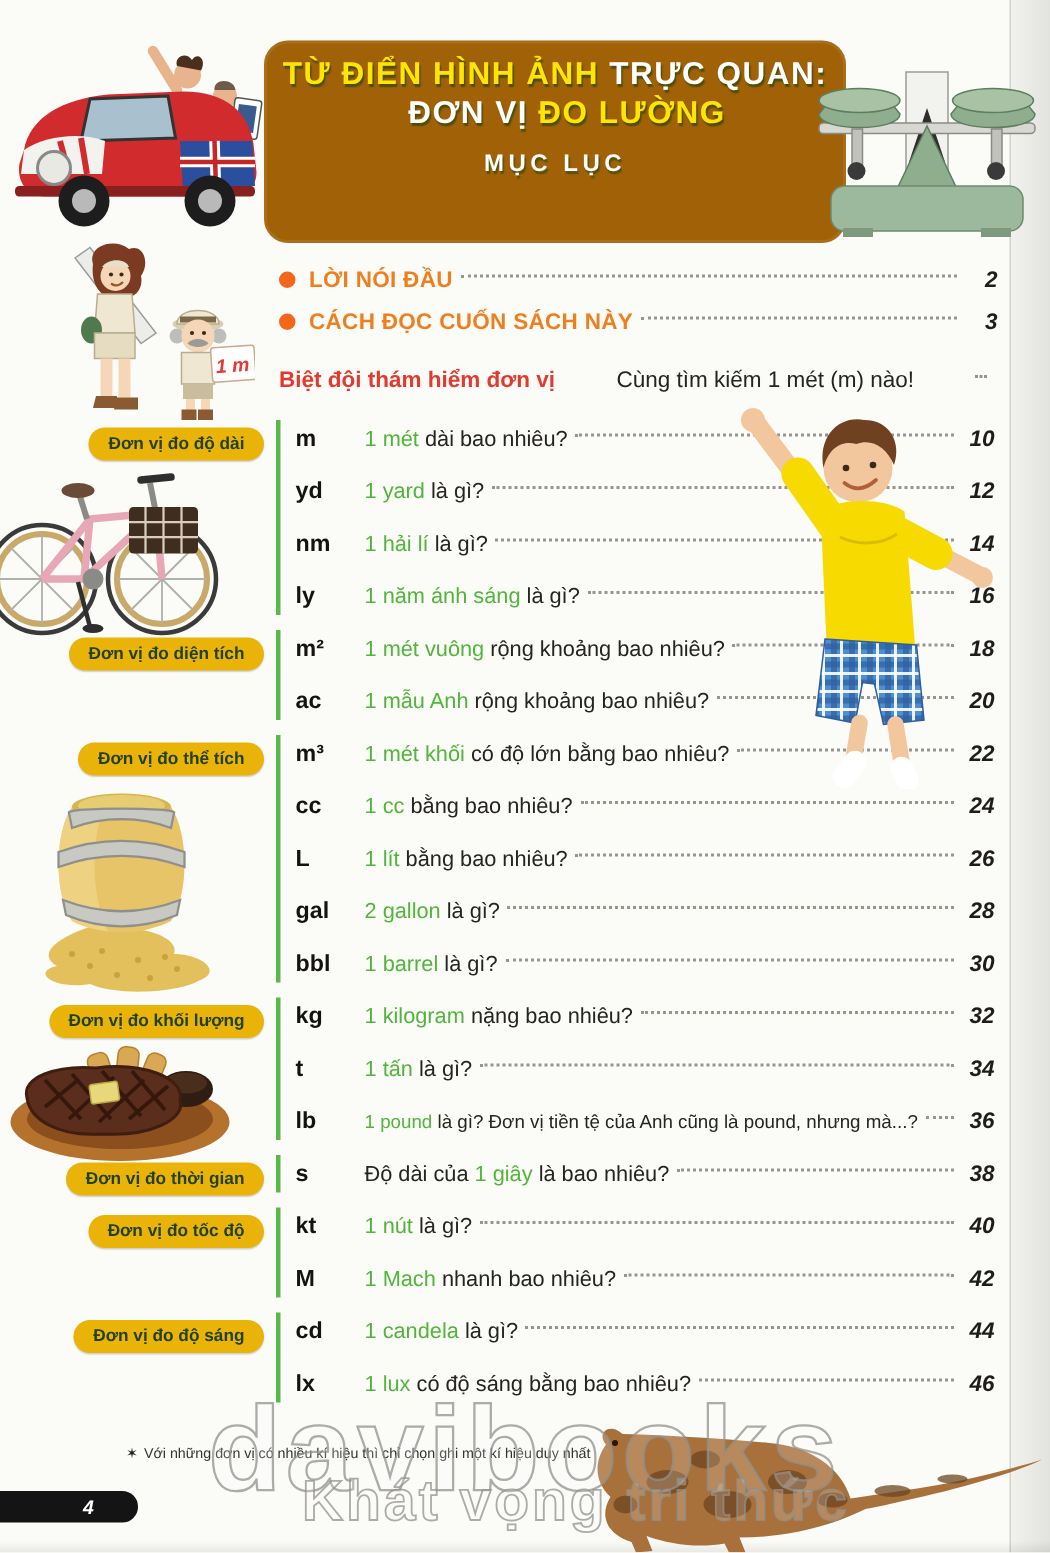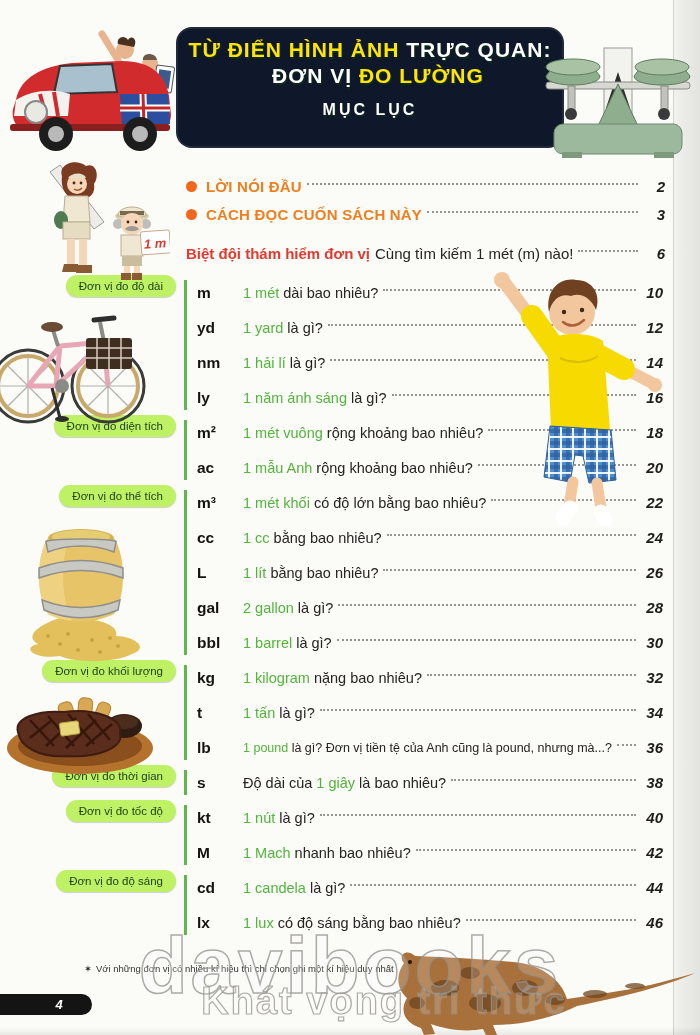--- a/index.html
+++ b/index.html
@@ -5,22 +5,22 @@
   html,body{margin:0;padding:0;}
   body{width:700px;height:1035px;position:relative;overflow:hidden;
        background:#fbfbf8;font-family:"Liberation Sans",sans-serif;}
   .page{position:absolute;inset:0;}
   .scan-right{position:absolute;right:0;top:0;width:26px;height:100%;
       background:linear-gradient(to right,#f1f1ee,#e2e2df);border-left:1px solid #d2d2cf;}
   .scan-bottom{position:absolute;left:0;bottom:0;width:100%;height:8px;
       background:linear-gradient(to bottom,rgba(0,0,0,0),rgba(0,0,0,0.08));}
 
   
-  .banner{position:absolute;left:176px;top:27px;width:388px;height:121px;
-      background:#0f172a;border-radius:16px;text-align:center;z-index:1;
+  .banner{position:absolute;left:176px;top:27px;width:388px;height:135px;
+      background:#a16207;border-radius:16px;text-align:center;z-index:1;
       box-shadow:inset 0 0 0 2px rgba(255,255,255,0.08);}
   .banner .t1{margin-top:11px;font-size:21px;font-weight:bold;letter-spacing:1px;
       text-shadow:1px 2px 1px rgba(10,60,15,0.55);}
   .banner .t2{margin-top:2px;font-size:21px;font-weight:bold;letter-spacing:1px;
       text-shadow:1px 2px 1px rgba(10,60,15,0.55);padding-left:16px;}
   .banner .t3{margin-top:13px;font-size:16px;font-weight:bold;color:#fff;
       letter-spacing:3px;text-shadow:1px 2px 1px rgba(10,60,15,0.5);}
   .yel{color:#ffe503;} .wht{color:#ffffff;}
 
   
@@ -30,42 +30,42 @@
   #explorers{left:24px;top:158px;}
   #bicycle{left:0;top:298px;}
   #barrel{left:8px;top:508px;}
   #steak{left:2px;top:688px;}
   #boy{left:452px;top:268px;z-index:3;}
   #dino{left:355px;top:948px;z-index:5;}
 
   
   .front{position:absolute;left:186px;top:172px;width:479px;z-index:1;}
   .frow{display:flex;align-items:center;height:28px;}
-  .frow.sp{margin-top:10px;height:30px;}
+  .frow.sp{margin-top:10px;height:30px;gap:36px;}
   .bullet{width:11px;height:11px;border-radius:50%;background:#f2671c;
       margin-right:9px;flex:0 0 11px;}
   .flabel{color:#ee7f1f;font-weight:bold;font-size:15px;white-space:nowrap;letter-spacing:.2px;}
   .red{color:#e23a30;font-weight:bold;font-size:15px;white-space:nowrap;}
   .blk{color:#262422;font-size:15px;white-space:nowrap;margin-left:5px;}
   .dots{flex:1 1 auto;min-width:8px;border-bottom:2px dotted #98958f;margin:0 5px 5px 5px;}
   .pg{font-style:italic;font-weight:bold;font-size:15px;color:#1f1d1c;
       min-width:22px;text-align:right;white-space:nowrap;}
 
   
   .toc{position:absolute;left:184px;top:275px;width:479px;z-index:1;}
   .group{position:relative;}
   .group::before{content:"";position:absolute;left:0;top:5px;bottom:5px;width:3px;
       background:#5cb84a;}
   .row{display:flex;align-items:center;height:35px;padding-left:13px;}
   .abbr{flex:0 0 46px;font-weight:bold;font-size:15.5px;color:#151311;}
   .desc{font-size:14.5px;color:#262422;white-space:nowrap;}
   .desc.condensed{font-size:12.5px;}
   .term{color:#53b43c;}
-  .pill{position:absolute;right:calc(100% + 8px);top:0;background:#bef264;
-      color:#24411d;font-size:11.5px;font-weight:normal;padding:5px 13px;
+  .pill{position:absolute;right:calc(100% + 8px);top:10px;background:#eab308;
+      color:#24411d;font-size:11.5px;font-weight:bold;padding:5px 13px;
       border-radius:13px;white-space:nowrap;box-shadow:0 1px 1px rgba(0,0,0,0.18);}
 
   
   .footnote{position:absolute;left:84px;top:963px;font-size:9.5px;color:#333;z-index:2;}
   .footnote .star{margin-right:4px;color:#222;}
   .badge{position:absolute;left:0;top:994px;width:92px;height:21px;background:#141414;
       border-radius:0 11px 11px 0;color:#fff;font-style:italic;font-weight:bold;
       font-size:13px;display:flex;align-items:center;justify-content:center;
       padding-left:26px;box-sizing:border-box;z-index:4;}
   .wm{position:absolute;text-align:center;font-weight:bold;pointer-events:none;z-index:7;

